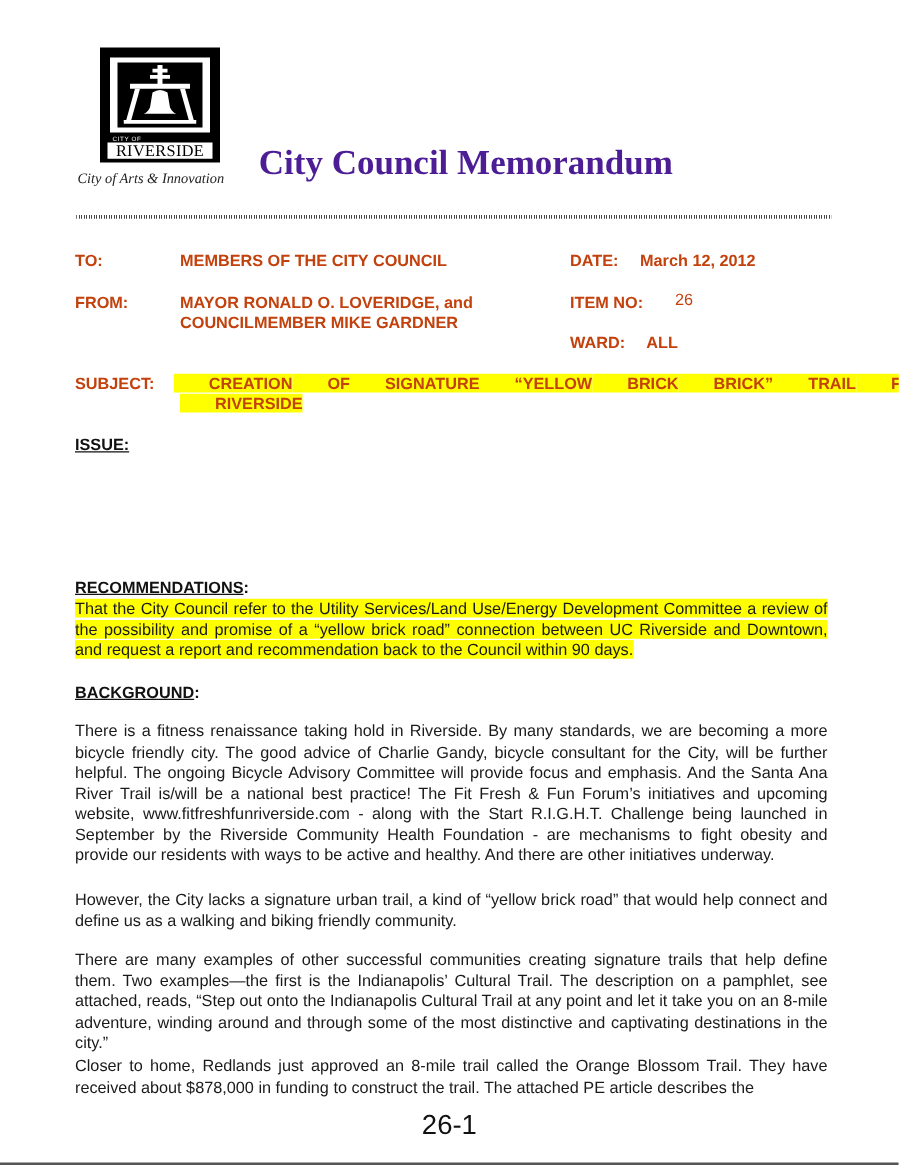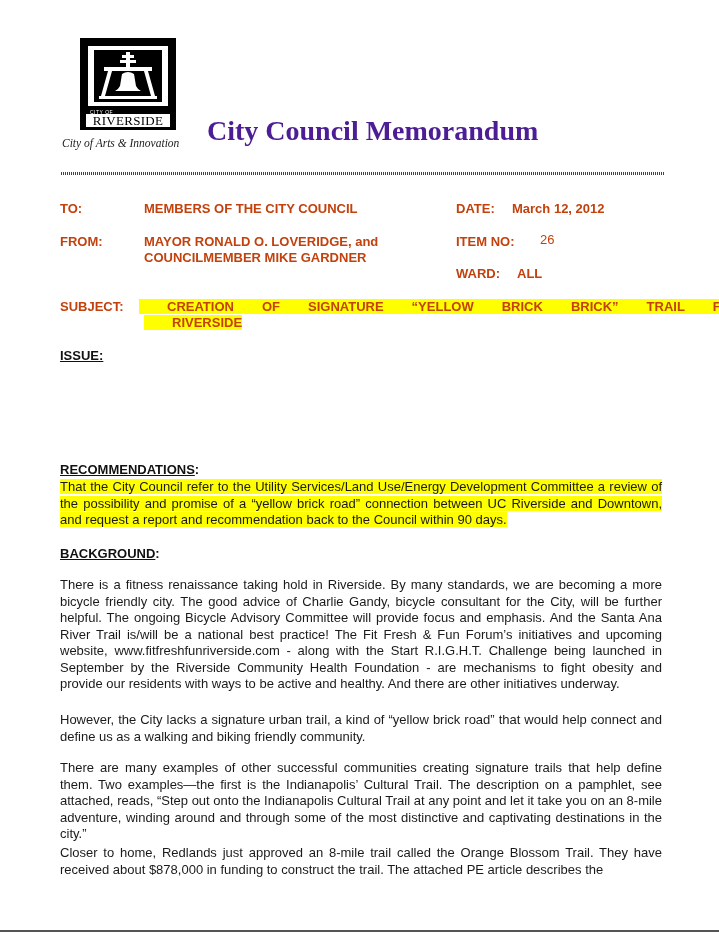--- a/index.html
+++ b/index.html
@@ -107,14 +107,15 @@
   </p>
 
   <div class="section-head" style="top:546px;">
     <u>BACKGROUND</u><span>:</span>
   </div>
   <p class="para" style="top:577px;">There is a fitness renaissance taking hold in Riverside. By many standards, we are becoming a more bicycle friendly city. The good advice of Charlie Gandy, bicycle consultant for the City, will be further helpful. The ongoing Bicycle Advisory Committee will provide focus and emphasis. And the Santa Ana River Trail is/will be a national best practice!  The Fit Fresh &amp; Fun Forum’s initiatives and upcoming website, www.fitfreshfunriverside.com - along with the Start R.I.G.H.T. Challenge being launched in September by the Riverside Community Health Foundation  - are mechanisms to fight obesity and provide our residents with ways to be active and healthy. And there are other initiatives underway.</p>
   <p class="para" style="top:712px;">However, the City lacks a signature urban trail, a kind of “yellow brick road” that would help connect and define us as a walking and biking friendly community.</p>
   <p class="para" style="top:760px;">There are many examples of other successful communities creating signature trails that help define them. Two examples—the first is the Indianapolis’ Cultural Trail. The description on a pamphlet, see attached,  reads, “Step out onto the Indianapolis Cultural Trail at any point and let it take you on an 8-mile adventure, winding around and through some of the most distinctive and captivating destinations in the city.”</p>
   <p class="para" style="top:845px;">Closer to home, Redlands just approved an 8-mile trail called the Orange Blossom Trail. They have received about $878,000 in funding to construct the trail. The attached PE article describes the</p>
 
+  <div class="page-number">26-1</div>
   <div class="bottom-line"></div>
 </div>
 
 </body></html>

